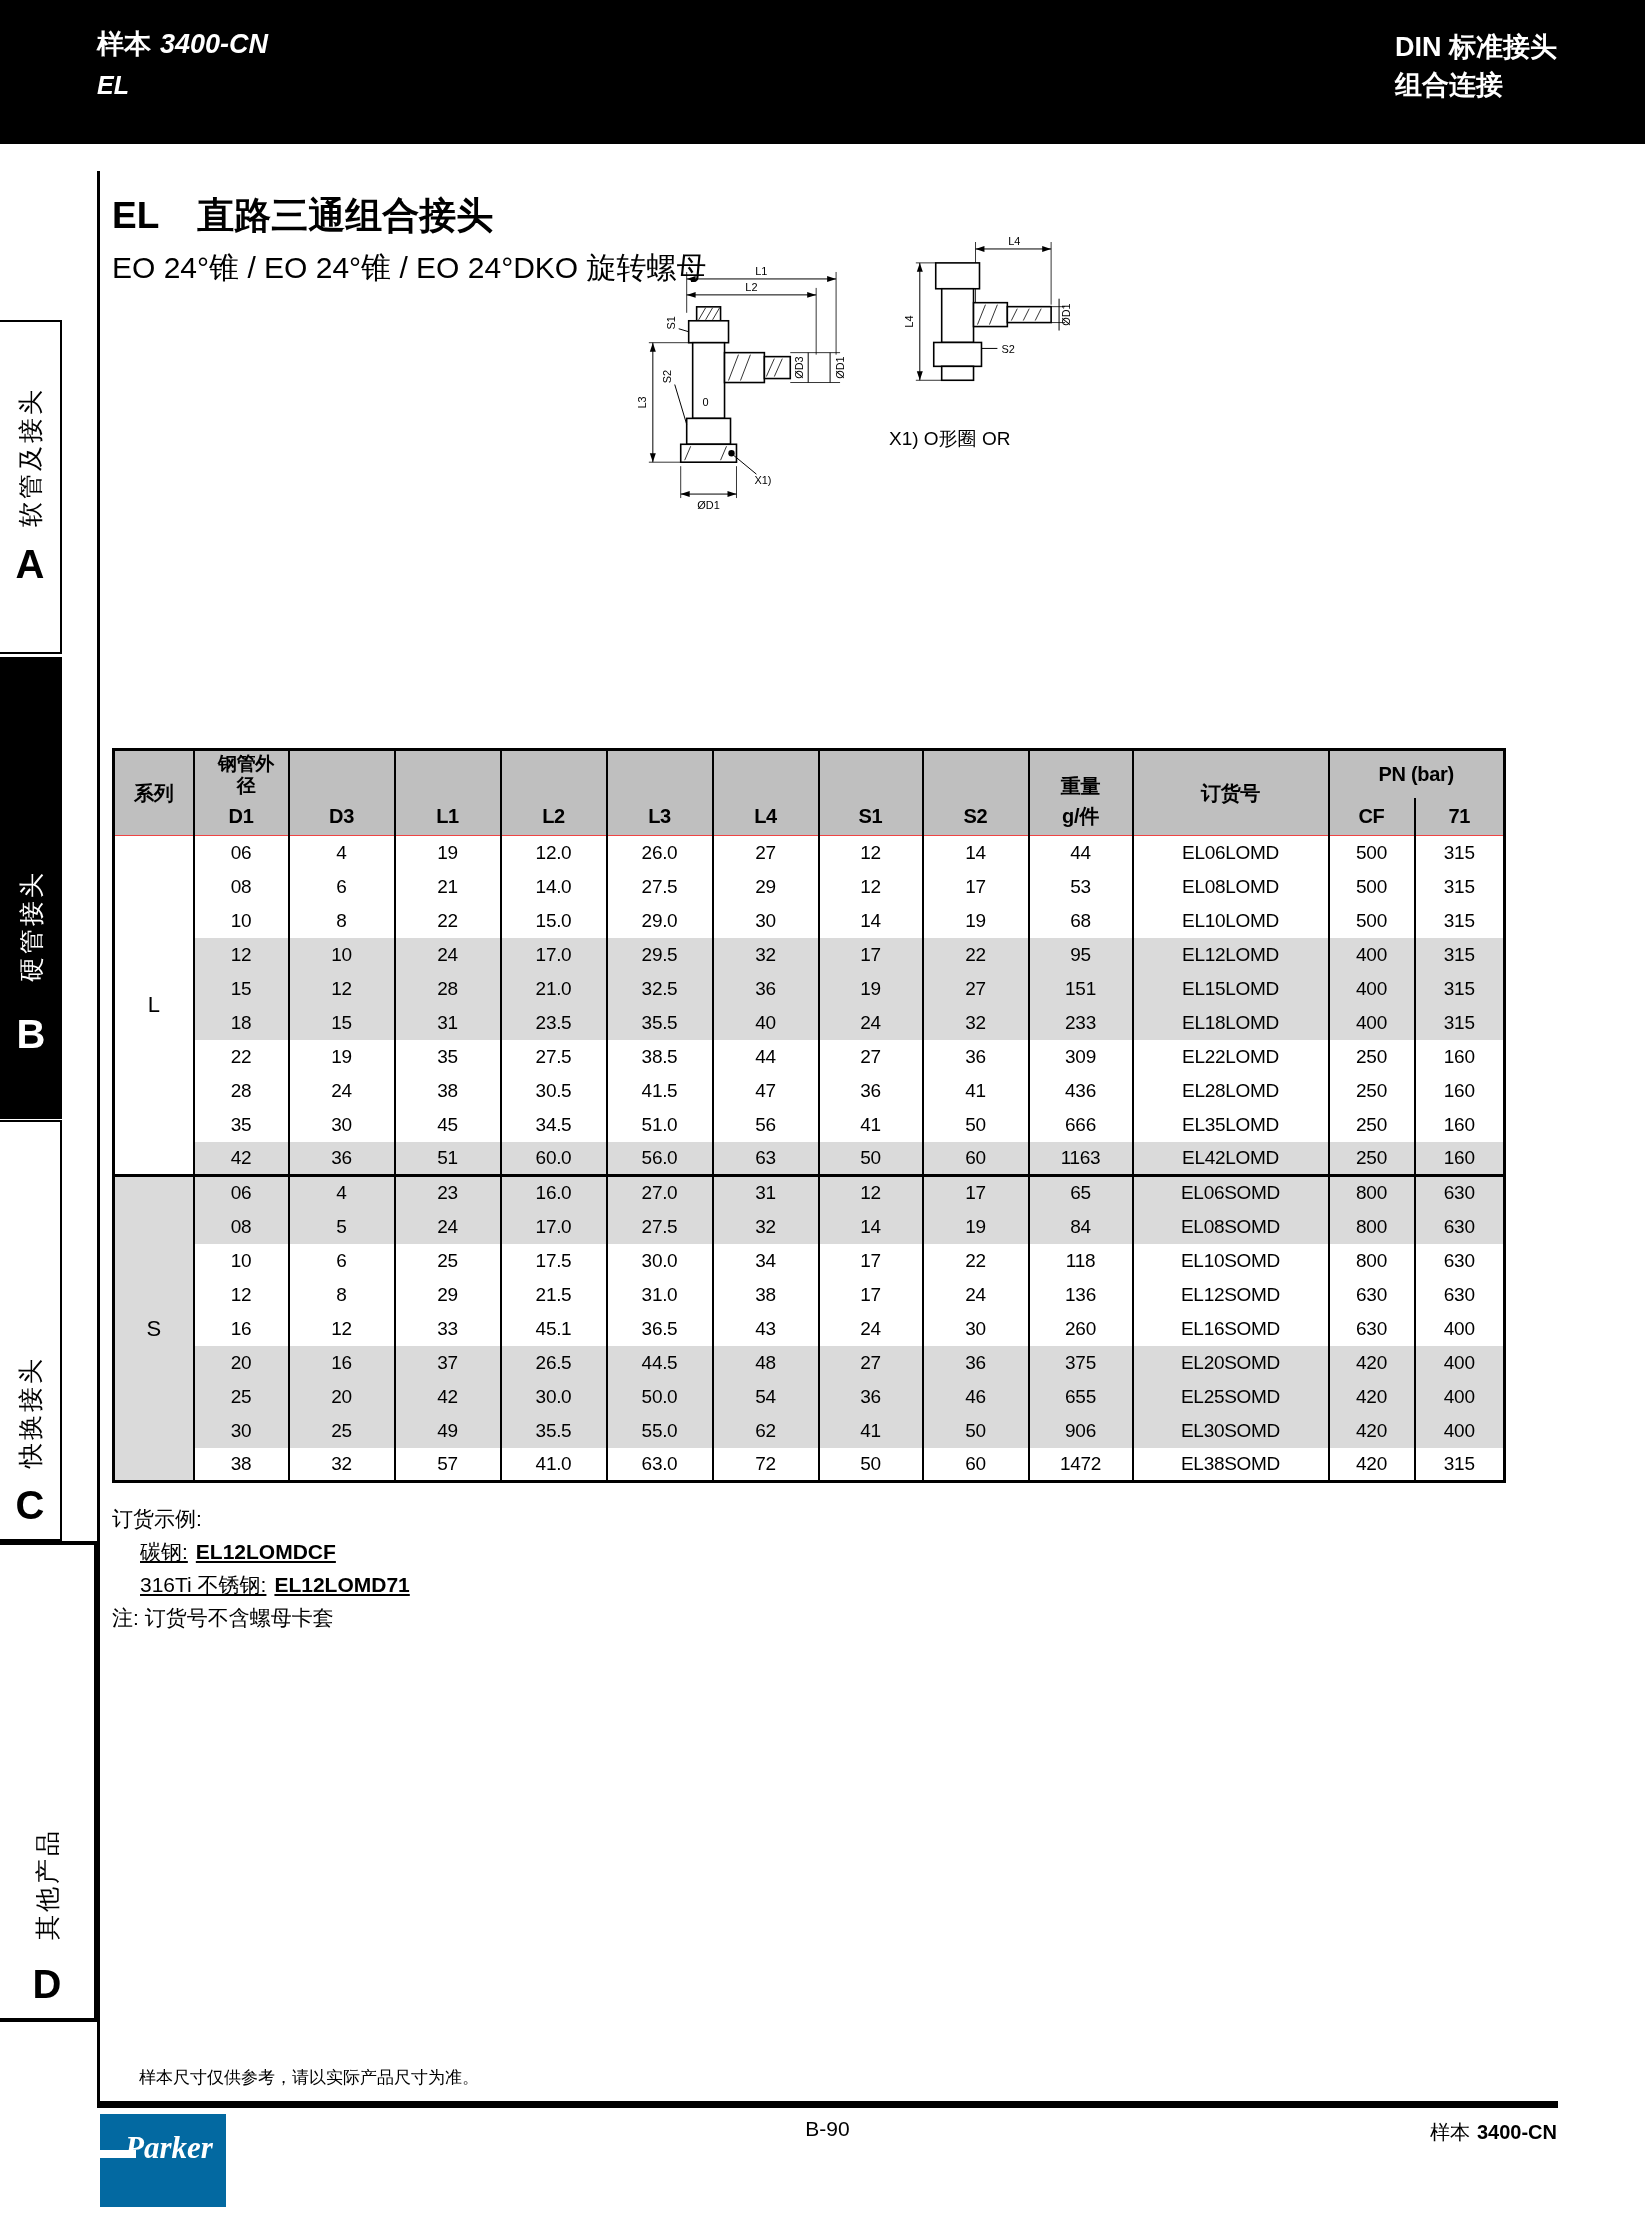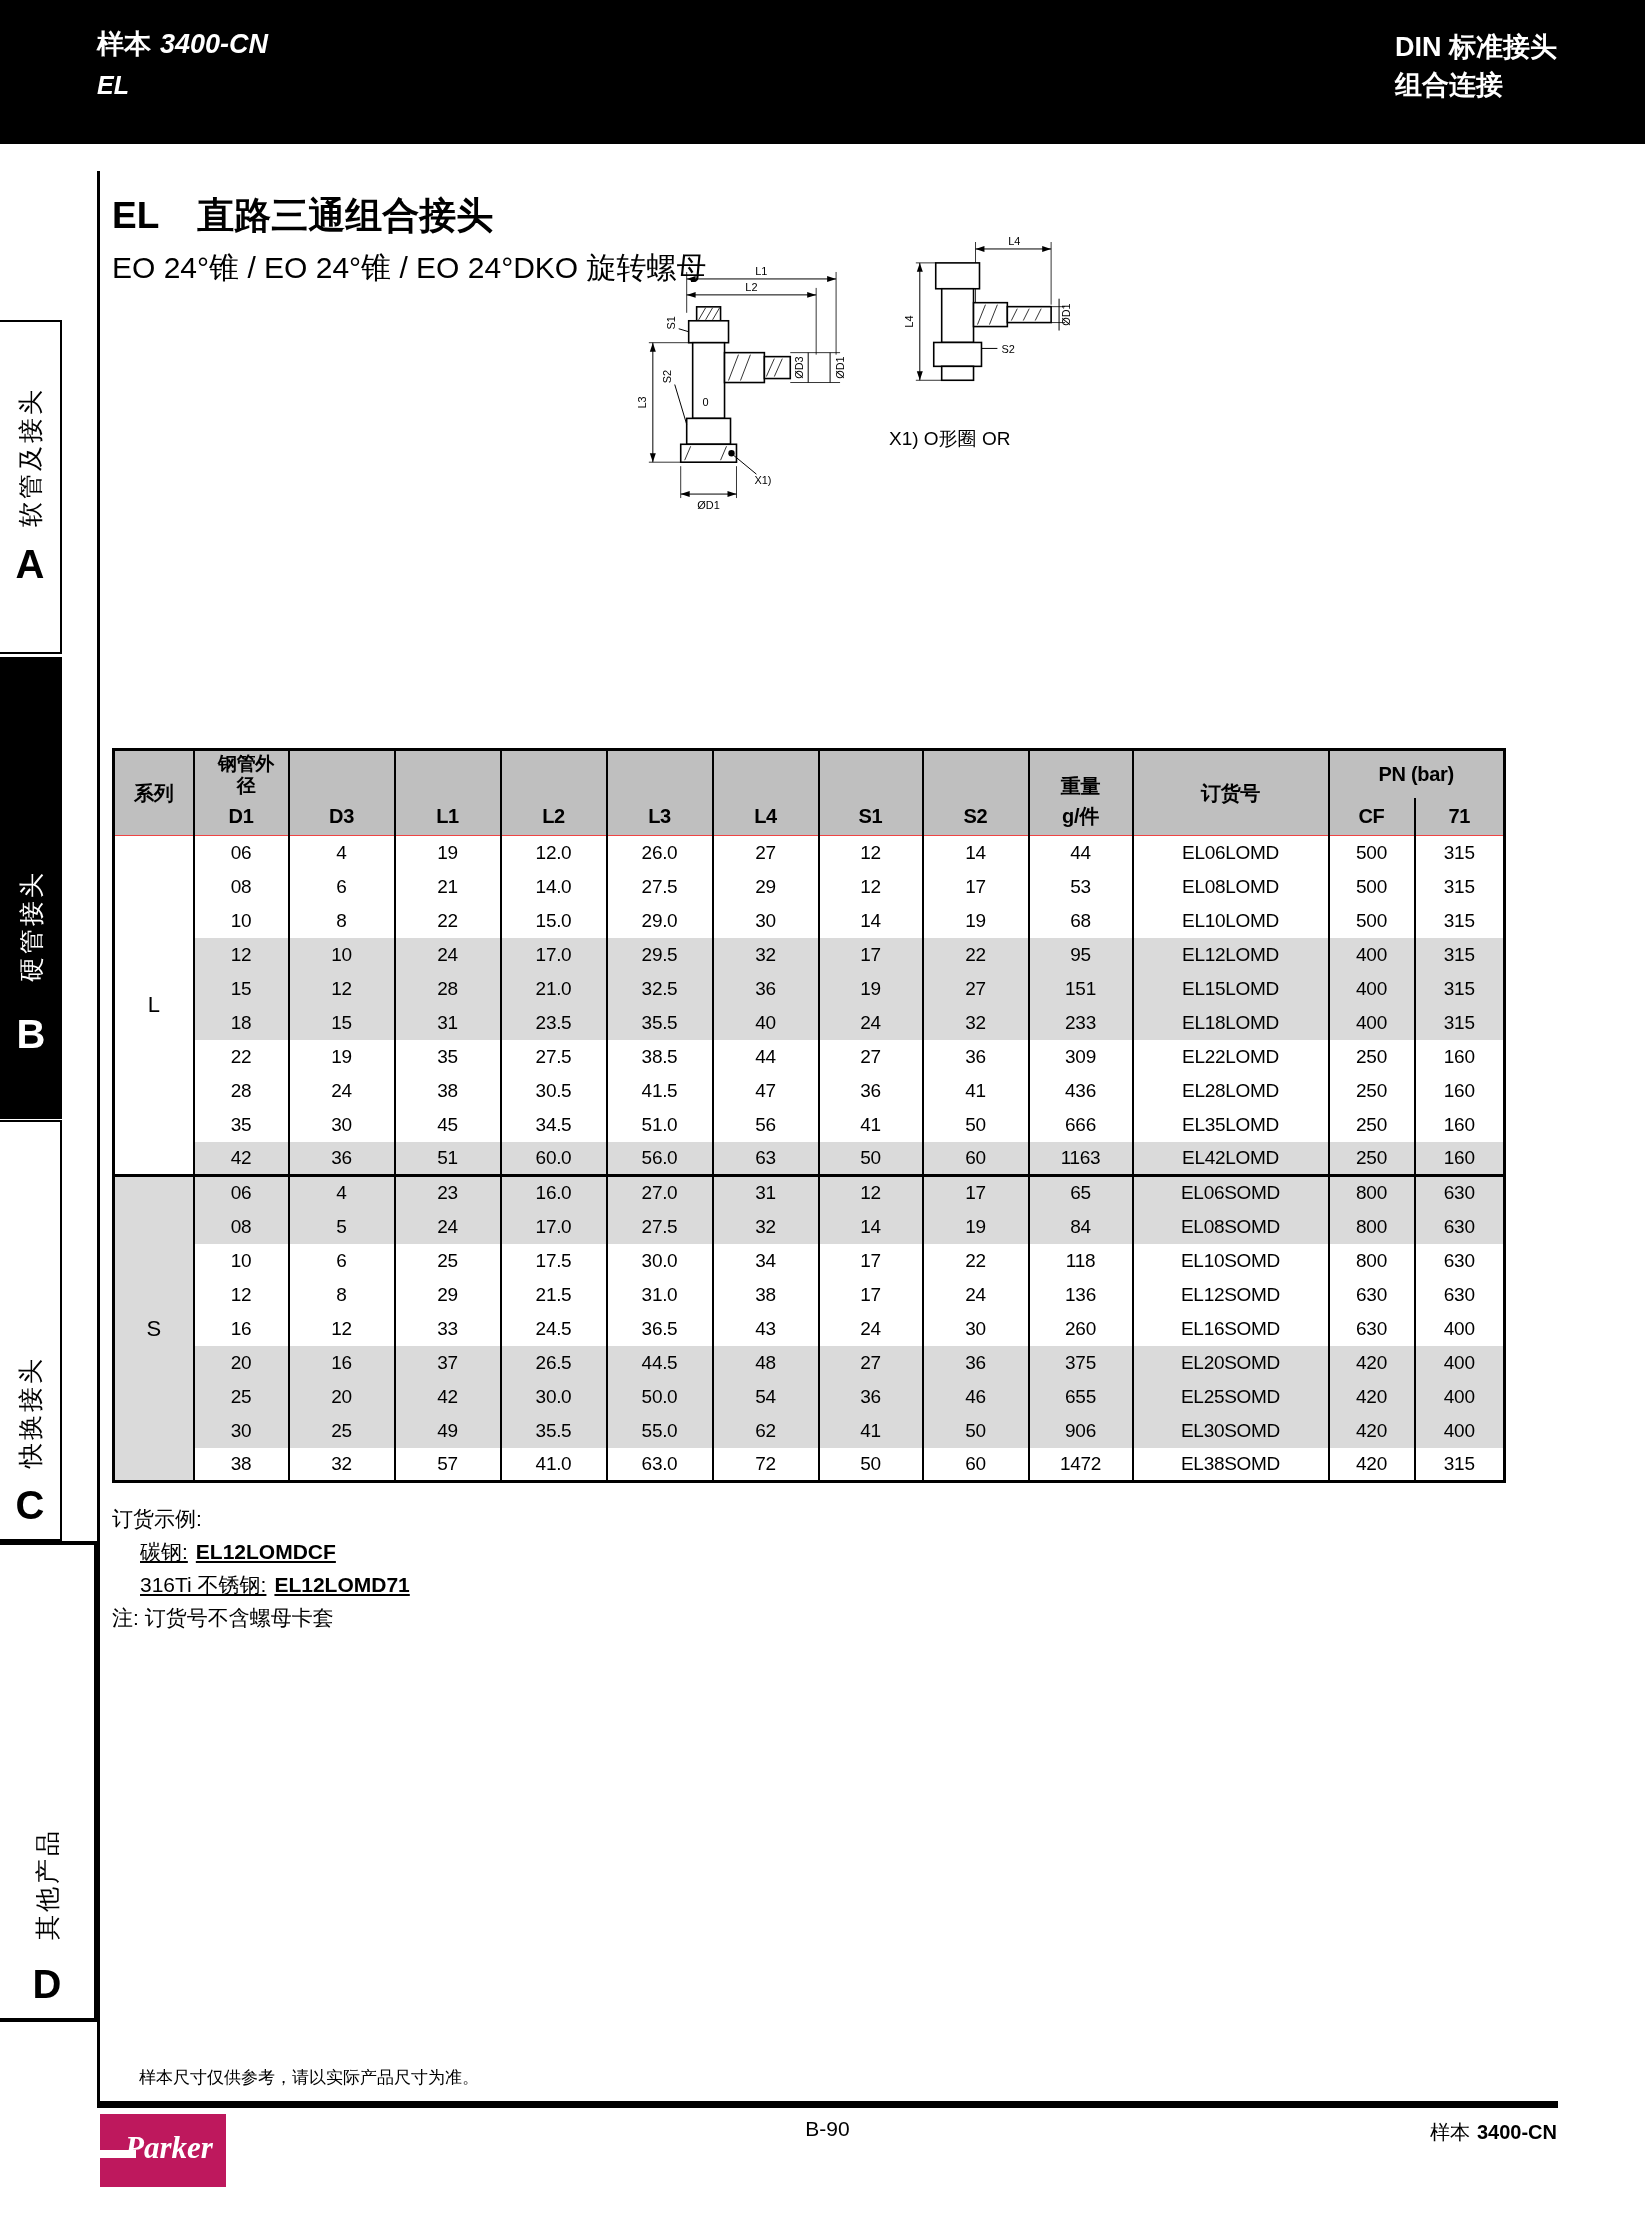--- a/index.html
+++ b/index.html
@@ -62,21 +62,21 @@
   #spec-table tr.sect td { border-top:3px solid #000; }
 
   
   .notes { position:absolute; left:112px; top:1502px; font-size:21px; line-height:33px; }
   .notes .ind { padding-left:28px;text-decoration:underline; }
   .notes b { margin-left:8px; font-weight:bold; }
 
   
   .disclaimer { position:absolute; left:139px; top:2066px; font-size:17px; }
   .footer-bar { position:absolute; left:97px; top:2101px; width:1461px; height:7px; background:#000; }
-  .parker-logo { position:absolute; left:100px; top:2114px; width:126px; height:73px; background:#be185d; overflow:hidden; }
+  .parker-logo { position:absolute; left:100px; top:2114px; width:126px; height:93px; background:#0369a1; overflow:hidden; }
   .logo-stripe { position:absolute; left:0; top:36px; width:36px; height:8px; background:#fff; }
   .logo-text { position:absolute; left:25px; top:16px; color:#fff; font-size:31px; font-weight:bold; font-style:italic;
                font-family:"Liberation Serif",serif; }
   .page-no { position:absolute; left:97px; top:2117px; width:1461px; text-align:center; font-size:21px; }
   .footer-cat { position:absolute; right:89px; top:2119px; font-size:20px; }
   .footer-cat b { font-weight:bold; margin-left:7px; }
 </style>
 </head>
 <body>
 
@@ -464,21 +464,21 @@
         <td>24</td>
         <td>136</td>
         <td>EL12SOMD</td>
         <td>630</td>
         <td>630</td>
       </tr>
       <tr>
         <td>16</td>
         <td>12</td>
         <td>33</td>
-        <td>24.5</td>
+        <td>45.1</td>
         <td>36.5</td>
         <td>43</td>
         <td>24</td>
         <td>30</td>
         <td>260</td>
         <td>EL16SOMD</td>
         <td>630</td>
         <td>400</td>
       </tr>
       <tr class="band">

